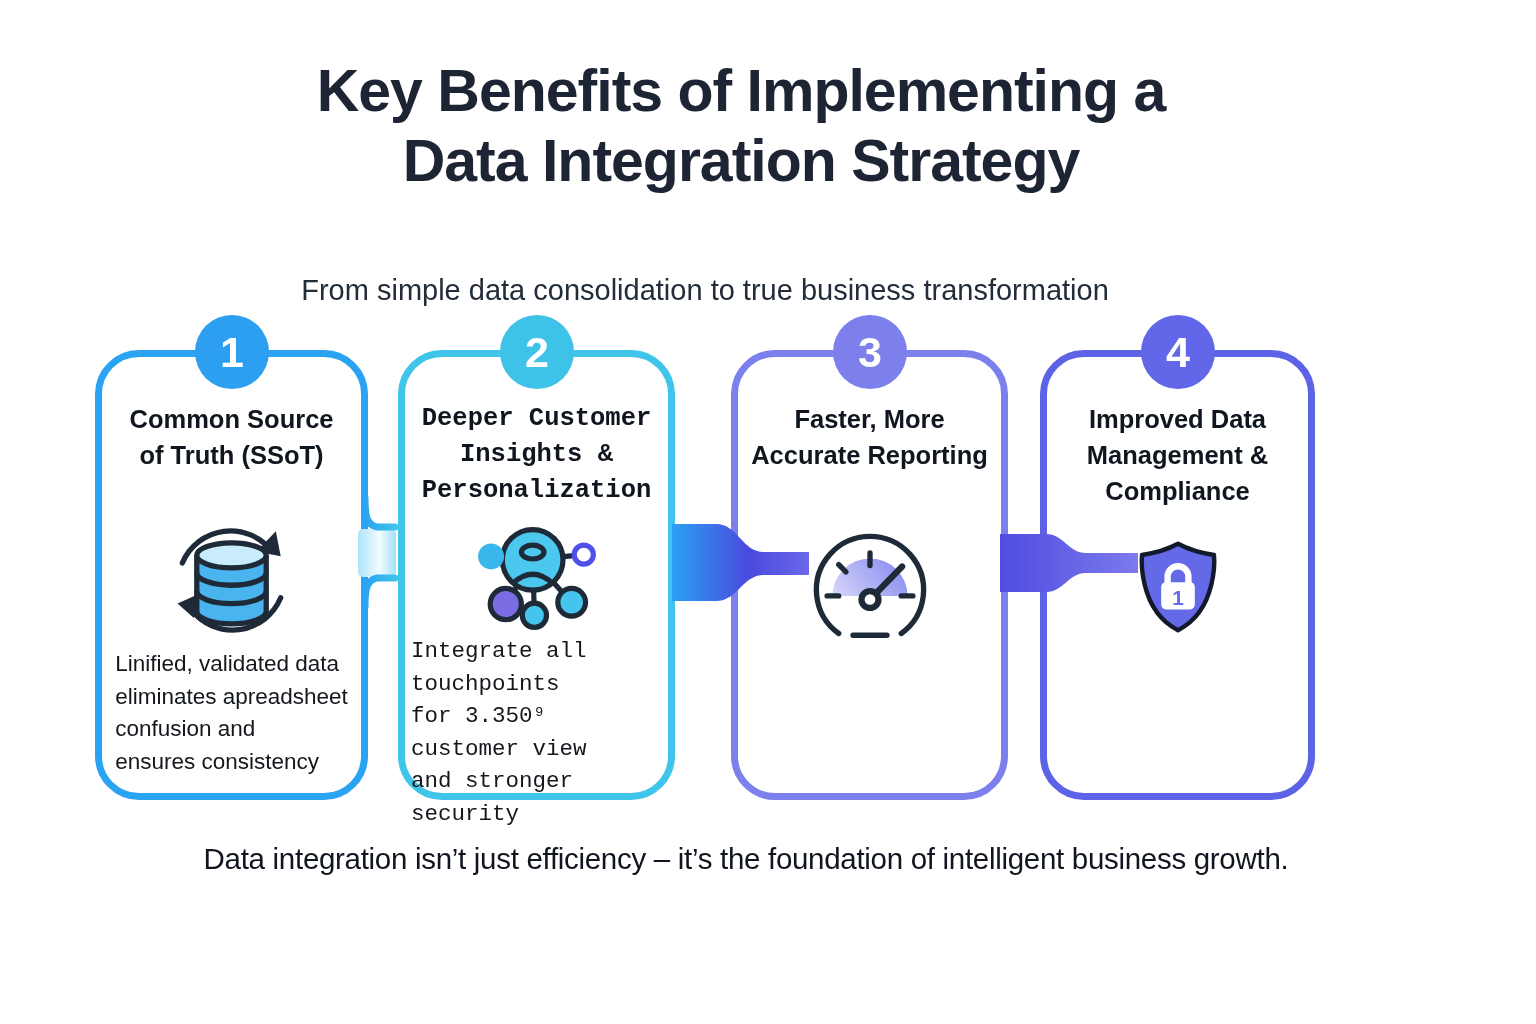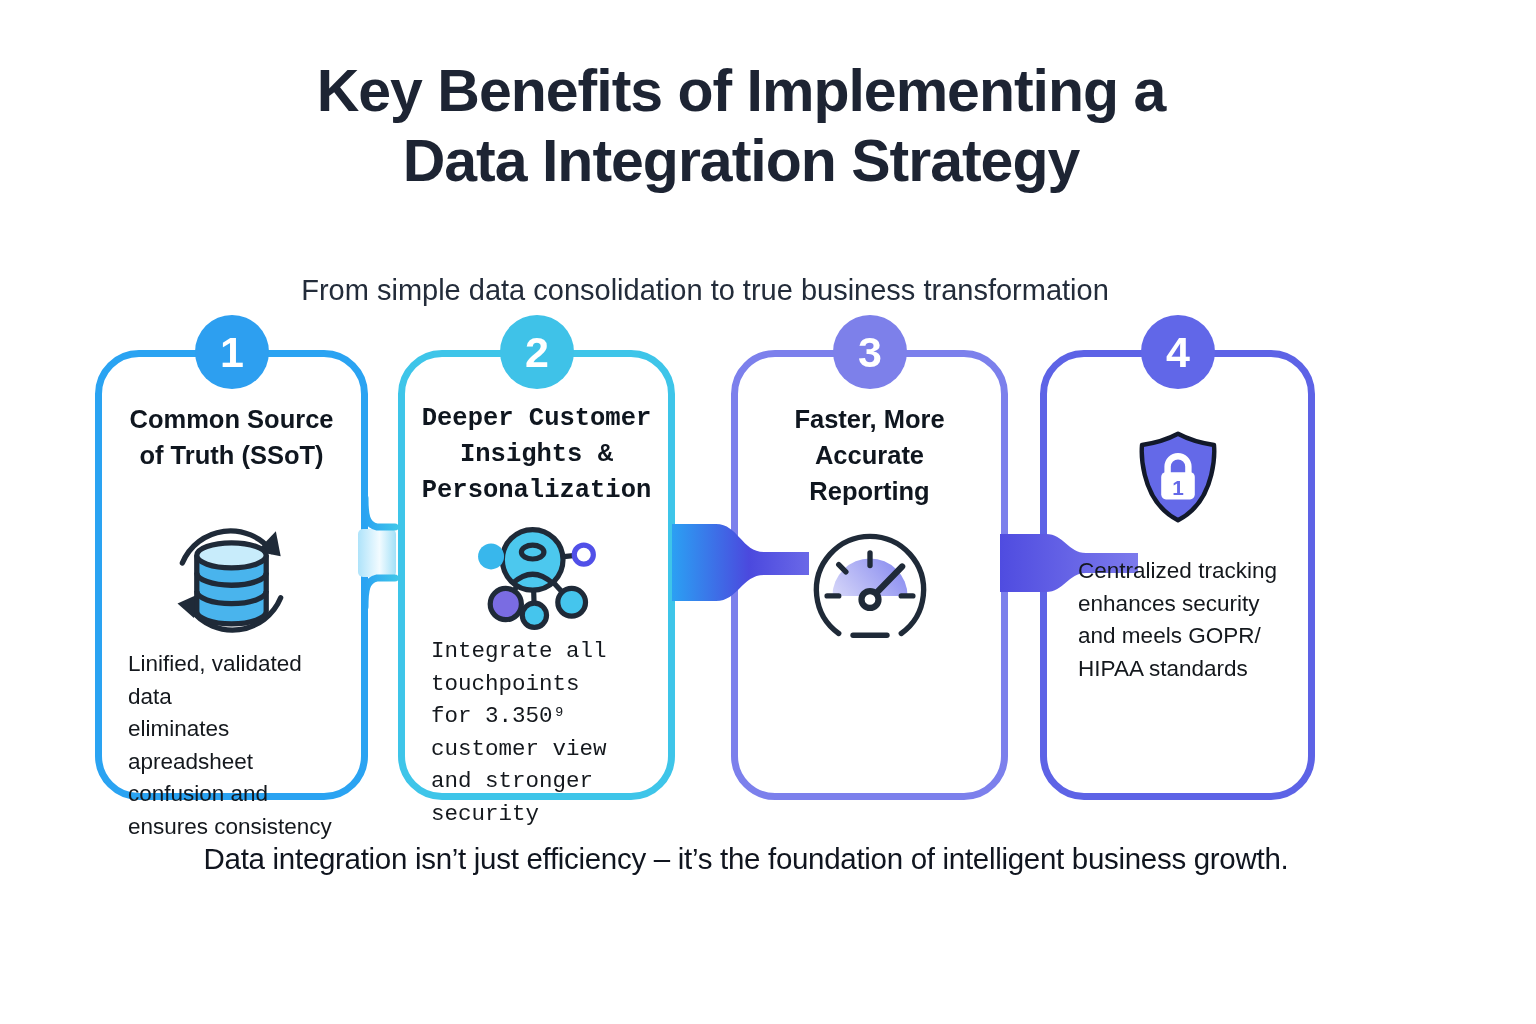--- a/index.html
+++ b/index.html
@@ -19,21 +19,21 @@
   .card{
     position:absolute;top:350px;height:450px;background:#ffffff;
     border-radius:44px;box-sizing:border-box;
   }
   .card-1{left:95px;width:273px;border:7px solid #2aa3f2;}
   .card-2{left:398px;width:277px;border:7px solid #3ec5e9;font-family:Liberation Mono, monospace;}
   .card-3{left:731px;width:277px;border:7px solid #7c80ec;}
   .card-4{left:1040px;width:275px;border:7px solid #5d63e6;}
   .card-inner{
     position:relative;z-index:20;height:100%;display:flex;flex-direction:column;
-    align-items:center;padding:44px 26px 24px;box-sizing:border-box;
+    align-items:center;padding:44px 6px 24px;box-sizing:border-box;
   }
   .card-title{
     min-height:110px;font-size:25.5px;line-height:36px;font-weight:700;
     color:#0f161f;text-align:center;white-space:pre-line;
   }
   .icon-box{height:152px;display:flex;align-items:center;justify-content:center;}
   .card-desc{
     margin-top:2px;font-size:22.5px;line-height:32.5px;color:#14181d;
     text-align:left;white-space:pre-line;
   }
@@ -172,30 +172,29 @@
           </g>
           <line x1="75" y1="84" x2="111" y2="47" stroke="#1f2a38" stroke-width="7" stroke-linecap="round"></line>
           <circle cx="75" cy="84" r="9.5" fill="#ffffff" stroke="#1f2a38" stroke-width="7"></circle>
         </svg>
       </div>
     </div>
   </div>
 
   <div class="card card-4">
     <div class="card-inner">
+      <div class="card-title">Improved Data
+Management &amp;
+Compliance</div>
       <div class="icon-box">
         <svg width="88" height="96" viewBox="0 0 110 120">
           <path d="M 55 6 C 70 14 86 18 100 20 C 100 20 106 88 55 114 C 4 88 10 20 10 20 C 24 18 40 14 55 6 Z" fill="#6469e8" stroke="#12192a" stroke-width="5.5" stroke-linejoin="round"></path>
           <path d="M 42 56 L 42 47 A 13 13 0 0 1 68 47 L 68 56" fill="none" stroke="#ffffff" stroke-width="8" stroke-linecap="round"></path>
           <rect x="34" y="54" width="42" height="34" rx="6" fill="#ffffff"></rect>
           <text x="55" y="83" text-anchor="middle" font-size="26" font-weight="bold" fill="#6469e8" font-family="Liberation Sans, DejaVu Sans, sans-serif">1</text>
         </svg>
       </div>
-      <div class="card-desc">Centralized tracking
-enhances security
-and meels GOPR/
-HIPAA standards</div>
     </div>
   </div>
 
   <div class="footer-statement">Data integration isn’t just efficiency – it’s the foundation of intelligent business growth.</div>
 
 </div>
 
 </body></html>

